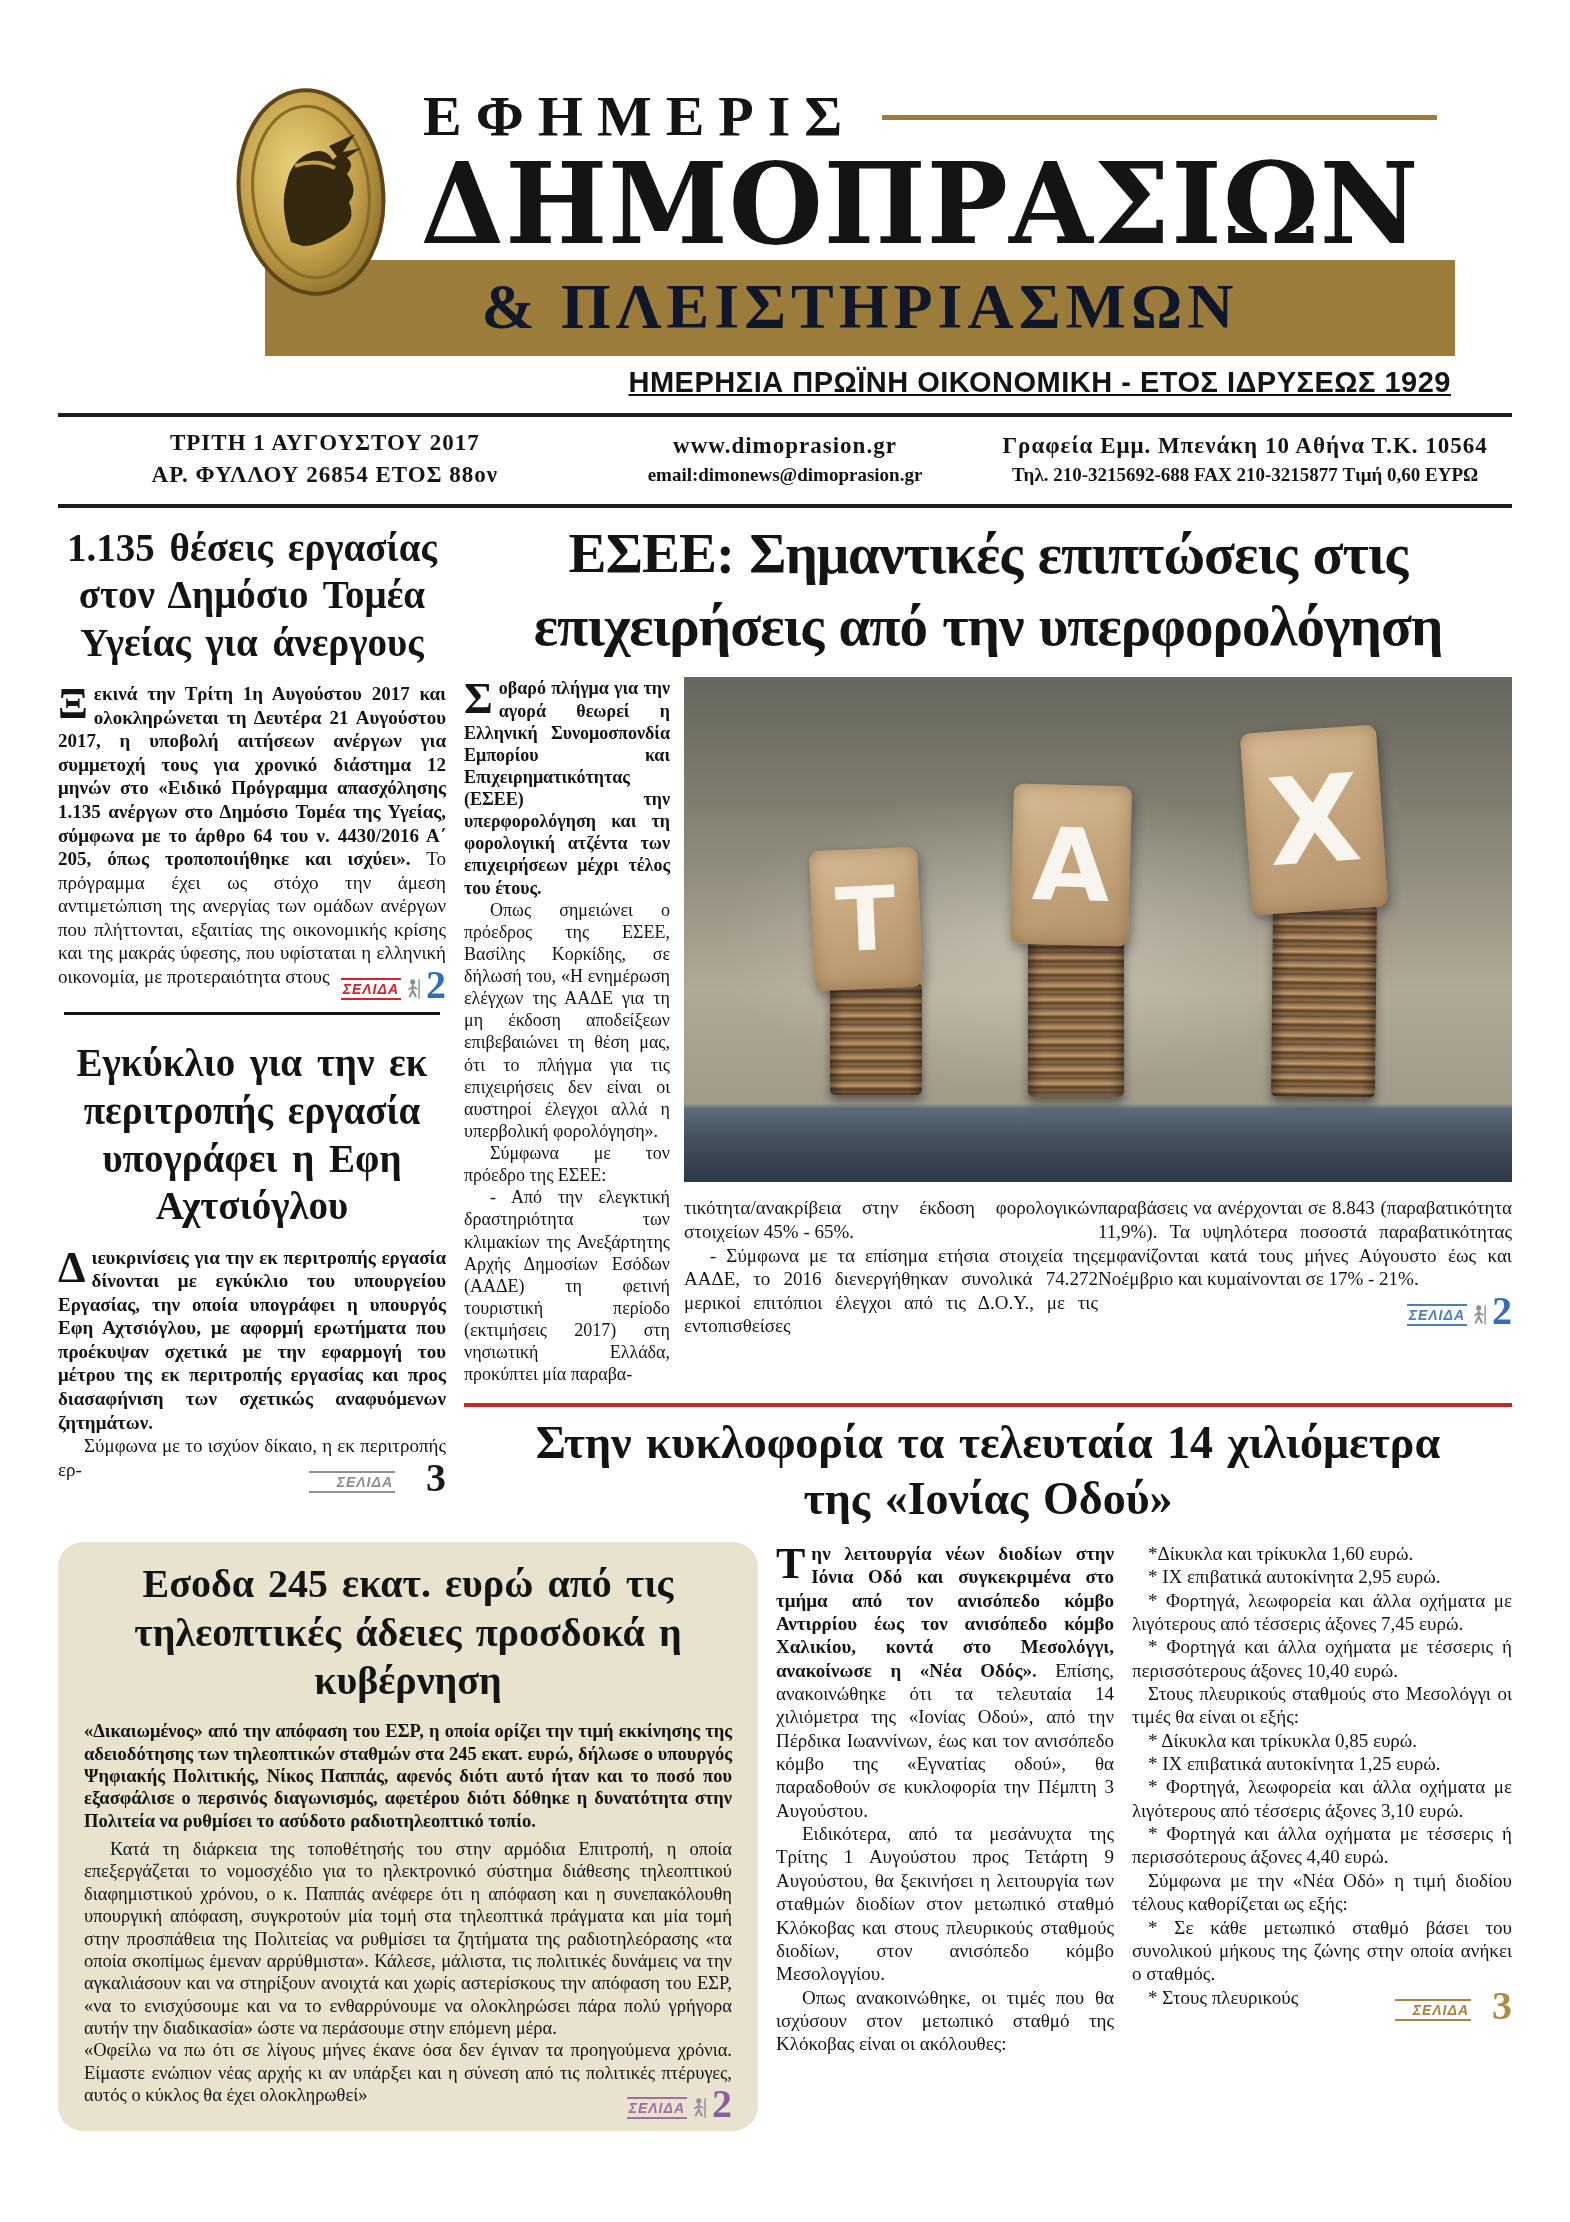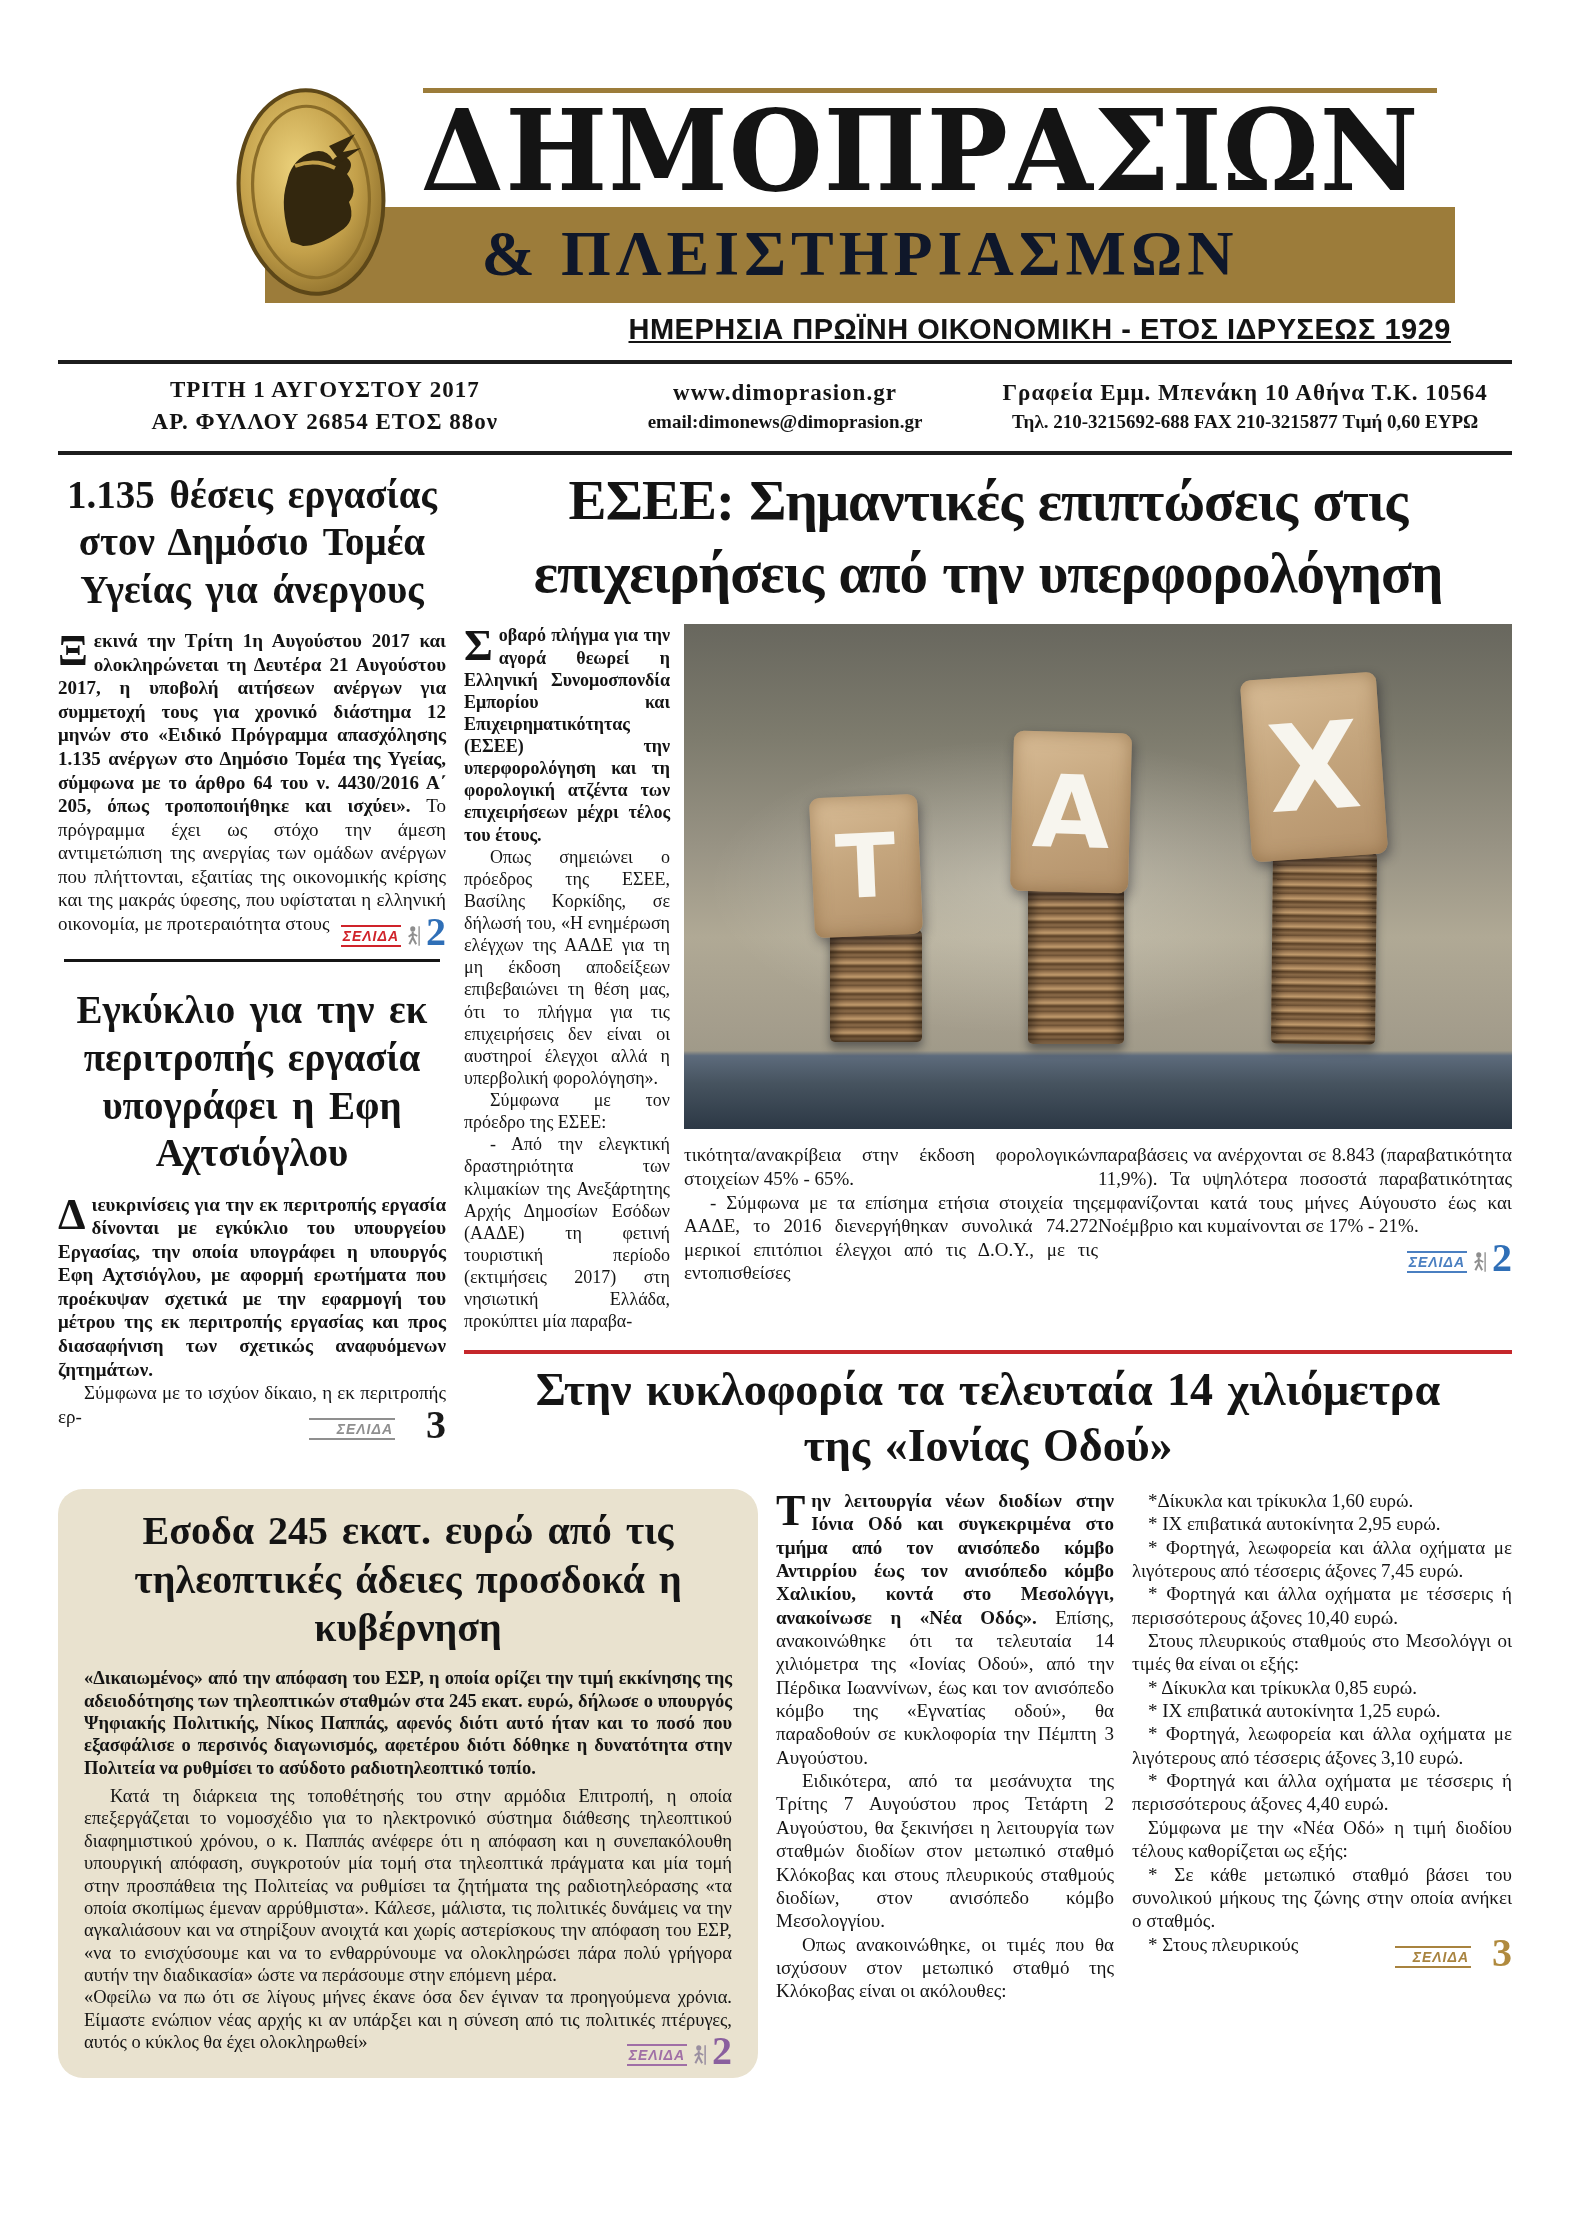--- a/index.html
+++ b/index.html
@@ -110,20 +110,21 @@
             </radialGradient>
           </defs>
           <ellipse cx="38" cy="53" rx="36" ry="51" fill="url(#gold)" stroke="#5d4718" stroke-width="2" transform="rotate(-6 38 53)"></ellipse>
           <ellipse cx="38" cy="53" rx="29" ry="43" fill="none" stroke="#8a6c28" stroke-width="1.6" transform="rotate(-6 38 53)"></ellipse>
           <path d="M28 78 Q22 60 26 48 Q28 38 36 34 Q45 30 49 37 Q52 33 56 36 Q60 39 56 44 Q62 52 57 58 Q61 68 52 73 Q42 80 34 80 Z" fill="#33270e"></path>
           <path d="M47 30 L60 24 L54 33 L63 31 L53 38 Z" fill="#33270e"></path>
           <path d="M30 40 Q40 36 50 41" stroke="#c3a04a" stroke-width="2" fill="none"></path>
         </svg>
       </div>
       <div class="eph-row">
+        <div class="eph-title">ΕΦΗΜΕΡΙΣ</div>
         <div class="eph-rule" style="background-color: rgb(156, 124, 58);"></div>
       </div>
       <div class="dim-title">ΔΗΜΟΠΡΑΣΙΩΝ</div>
       <div class="band" style="background-color: rgb(156, 124, 58);">&amp; ΠΛΕΙΣΤΗΡΙΑΣΜΩΝ</div>
       <div class="tagline">ΗΜΕΡΗΣΙΑ ΠΡΩΪΝΗ ΟΙΚΟΝΟΜΙΚΗ  -  ΕΤΟΣ ΙΔΡΥΣΕΩΣ 1929</div>
     </div>
   </div>
 
   <div class="dateline">
     <div class="dl-cell dl-left">
@@ -262,21 +263,21 @@
           <span class="jump-num" style="color: rgb(138, 95, 158);">2</span>
         </span>
       </p>
     </div>
 
     <div class="mid-col">
       <p class="body">
         <span class="dropcap">Τ</span><b>ην λειτουργία νέων διοδίων στην Ιόνια Οδό και συγκεκριμένα στο τμήμα από τον ανισόπεδο κόμβο Αντιρρίου έως τον ανισόπεδο κόμβο Χαλικίου, κοντά στο Μεσολόγγι, ανακοίνωσε η «Νέα Οδός».</b>
         <span>Επίσης, ανακοινώθηκε ότι τα τελευταία 14 χιλιόμετρα της «Ιονίας Οδού», από την Πέρδικα Ιωαννίνων, έως και τον ανισόπεδο κόμβο της «Εγνατίας οδού», θα παραδοθούν σε κυκλοφορία την Πέμπτη 3 Αυγούστου.</span>
       </p>
-      <p class="body indent">Ειδικότερα, από τα μεσάνυχτα της Τρίτης 7 Αυγούστου προς Τετάρτη 2 Αυγούστου, θα ξεκινήσει η λειτουργία των σταθμών διοδίων στον μετωπικό σταθμό Κλόκοβας και στους πλευρικούς σταθμούς διοδίων, στον ανισόπεδο κόμβο Μεσολογγίου.</p>
+      <p class="body indent">Ειδικότερα, από τα μεσάνυχτα της Τρίτης 1 Αυγούστου προς Τετάρτη 9 Αυγούστου, θα ξεκινήσει η λειτουργία των σταθμών διοδίων στον μετωπικό σταθμό Κλόκοβας και στους πλευρικούς σταθμούς διοδίων, στον ανισόπεδο κόμβο Μεσολογγίου.</p>
       <p class="body indent">Οπως ανακοινώθηκε, οι τιμές που θα ισχύσουν στον μετωπικό σταθμό της Κλόκοβας είναι οι ακόλουθες:</p>
     </div>
 
     <div class="right-col">
       <p class="body price">*Δίκυκλα και τρίκυκλα 1,60 ευρώ.</p>
       <p class="body price">* ΙΧ επιβατικά αυτοκίνητα 2,95 ευρώ.</p>
       <p class="body price">* Φορτηγά, λεωφορεία και άλλα οχήματα με λιγότερους από τέσσερις άξονες 7,45 ευρώ.</p>
       <p class="body price">* Φορτηγά και άλλα οχήματα με τέσσερις ή περισσότερους άξονες 10,40 ευρώ.</p>
       <p class="body price">Στους πλευρικούς σταθμούς στο Μεσολόγγι οι τιμές θα είναι οι εξής:</p>
       <p class="body price">* Δίκυκλα και τρίκυκλα 0,85 ευρώ.</p>

